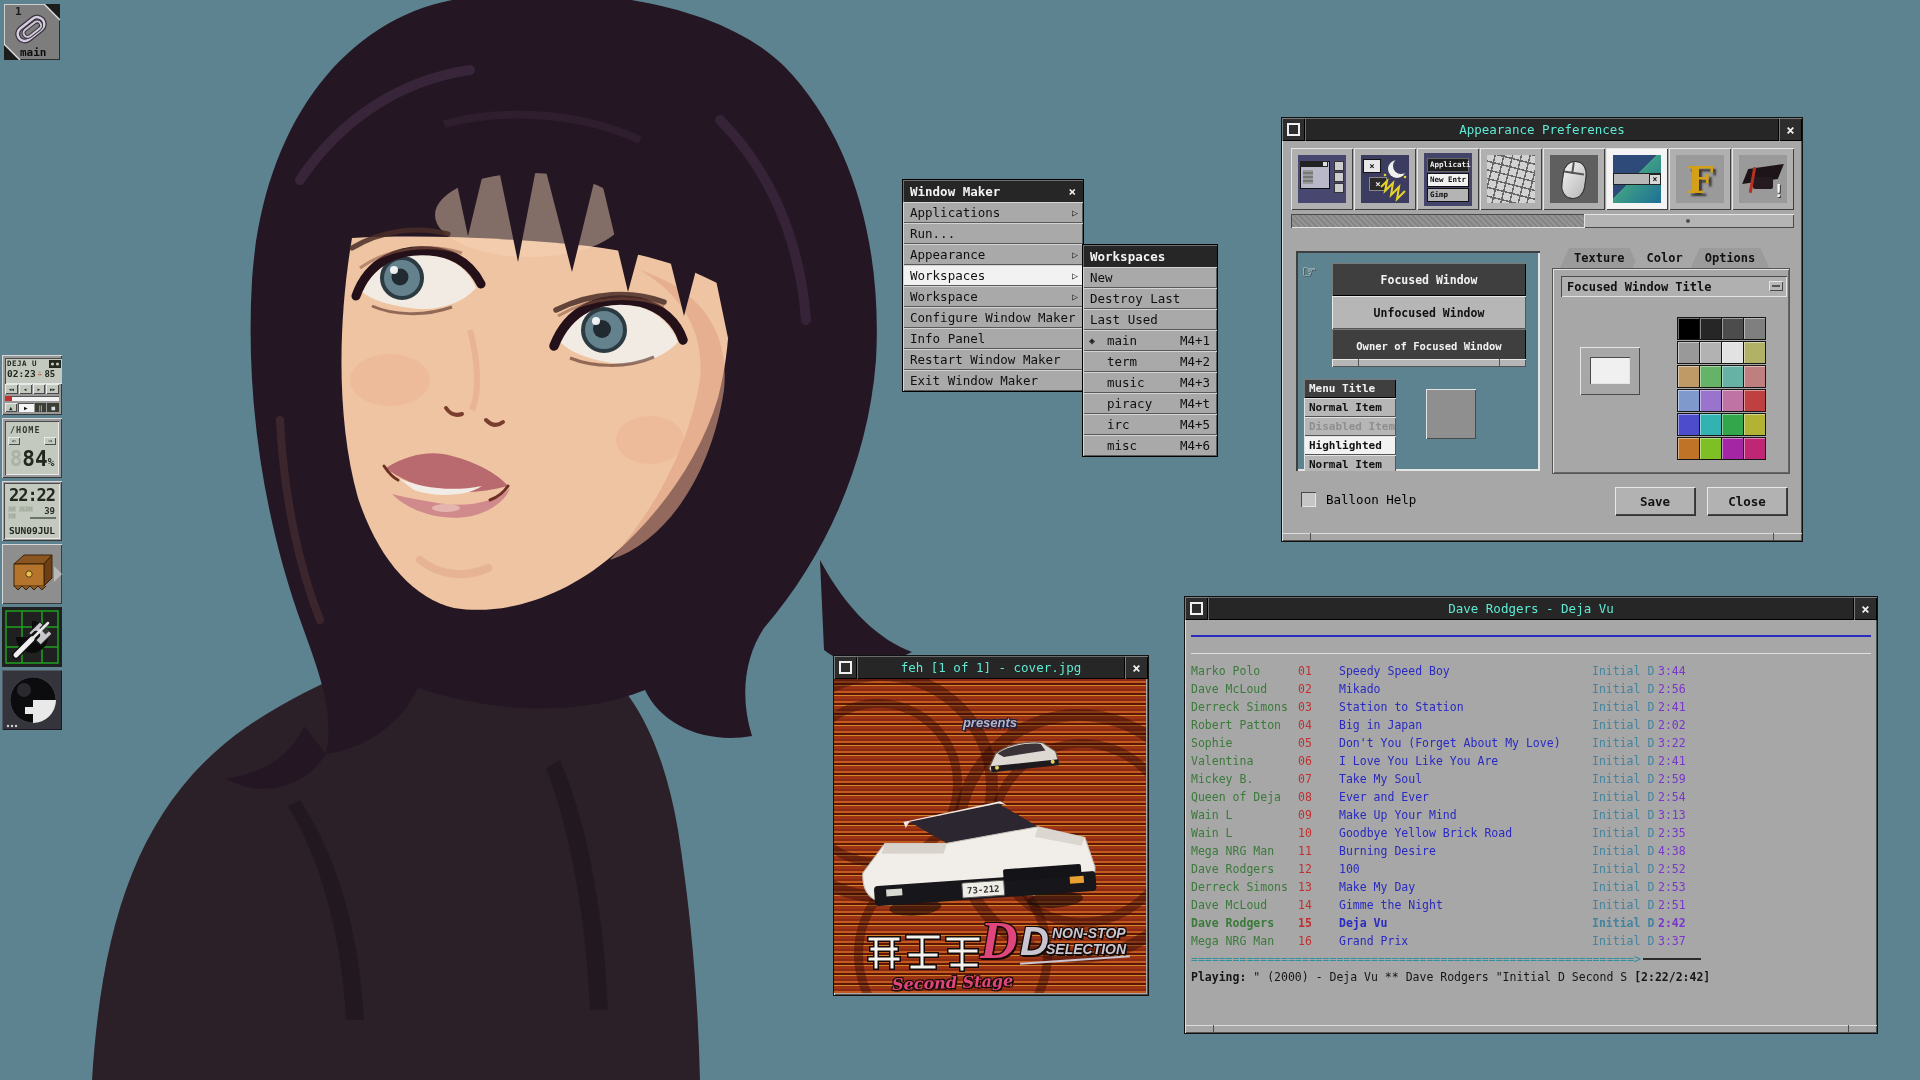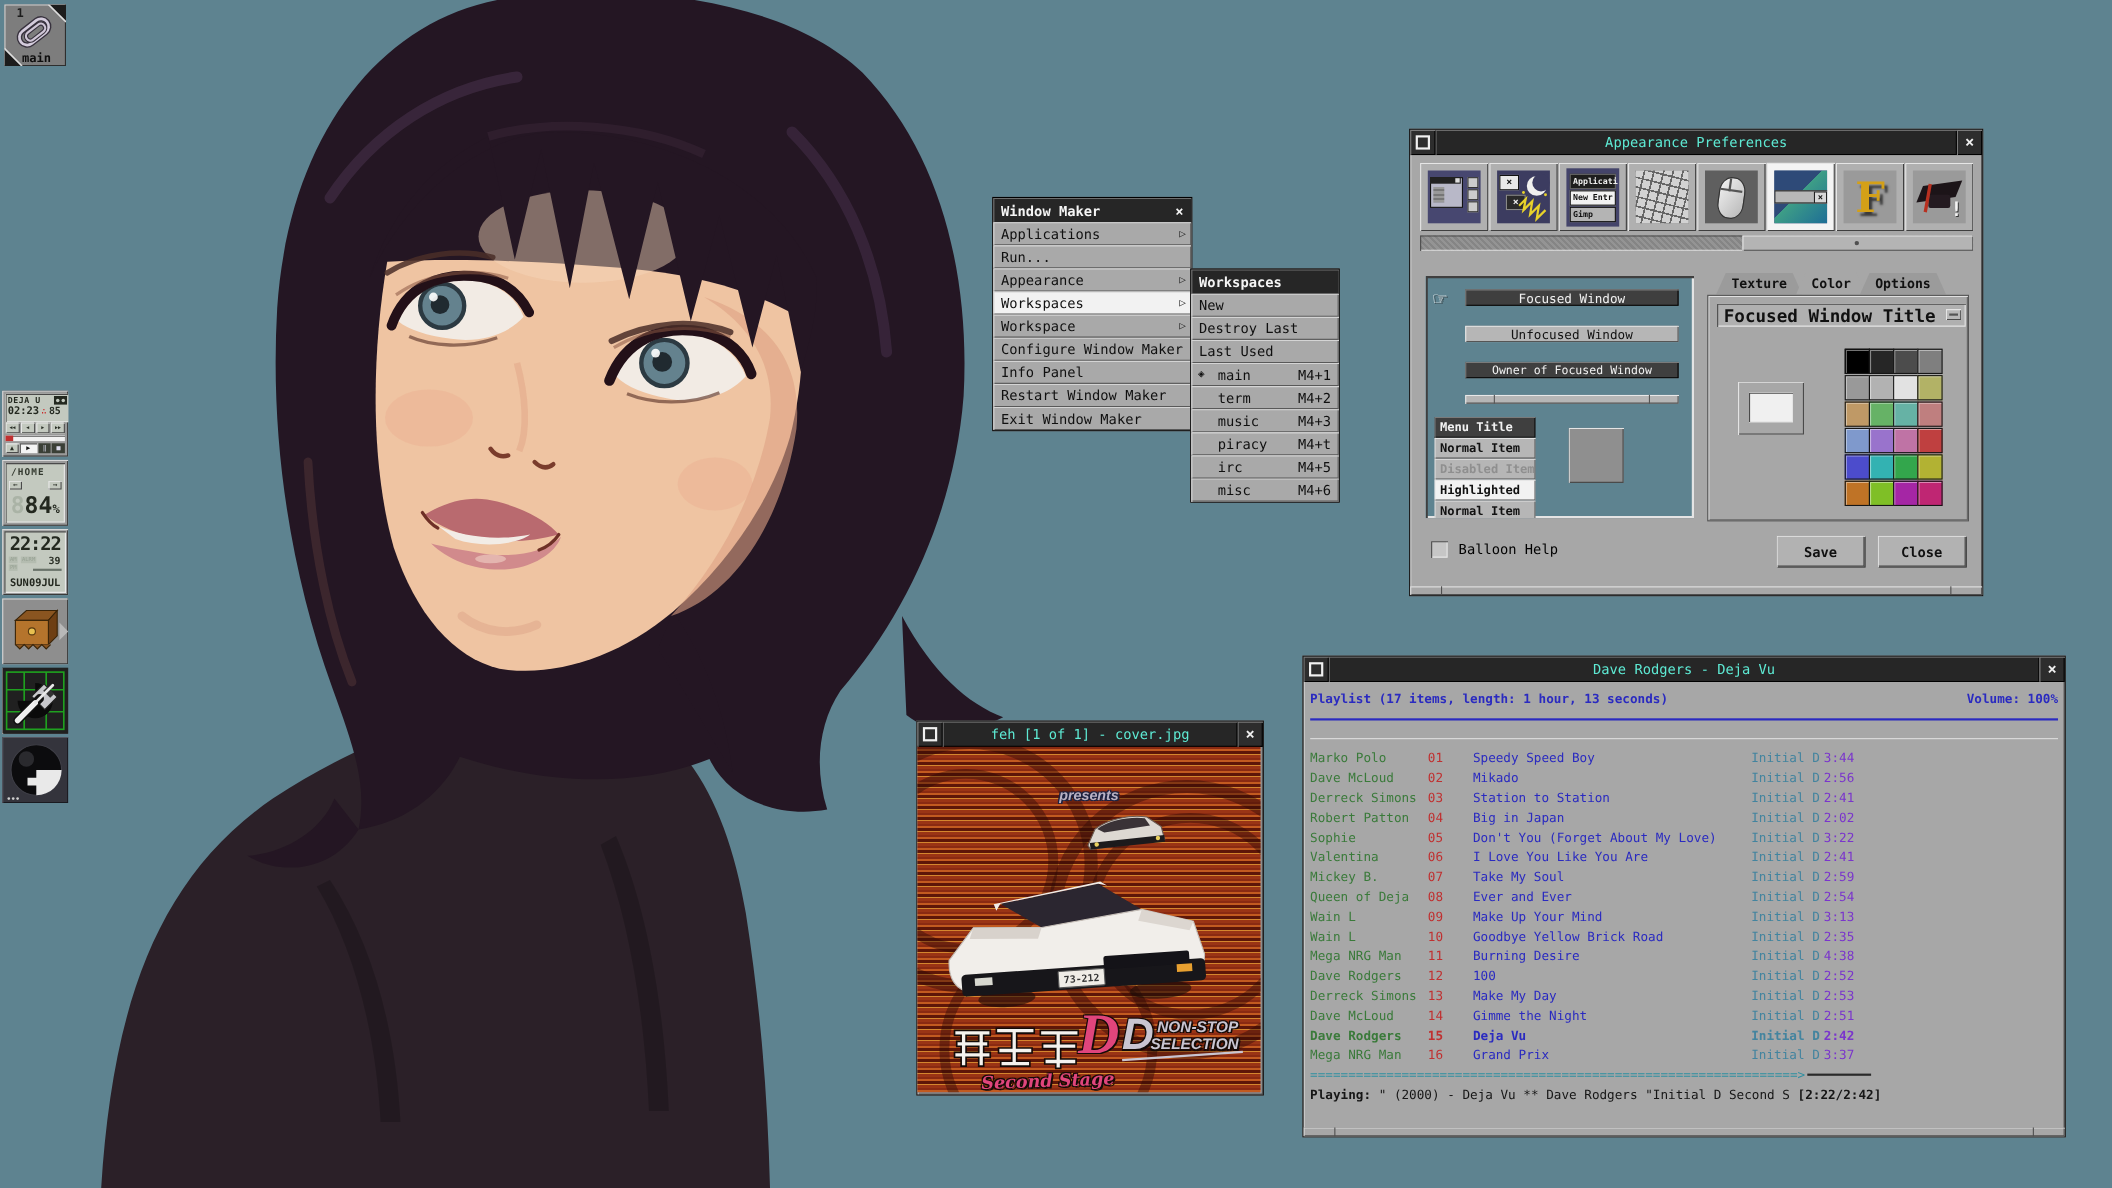--- a/index.html
+++ b/index.html
@@ -39,21 +39,21 @@
   .menu-item.ws{padding-left:24px}
   .menu-item .dia{position:absolute;left:6px;font-size:10px}
   
   .tbi{width:62px;height:62px;background:#b0b0b0;flex:none;cursor:pointer;position:relative;
        box-shadow:inset 1px 1px 0 #e6e6e6,inset -1px -1px 0 #3f3f3f;
        display:flex;align-items:center;justify-content:center;margin-right:1px}
   .tbi.sel{background:#f4f4f4}
   .art{width:48px;height:48px;position:relative;overflow:hidden}
   .previewbox{position:absolute;background:#5e8390;
               box-shadow:inset 2px 2px 0 #3f3f3f,inset -2px -2px 0 #e4e4e4}
-  .pv-bar{position:absolute;left:36px;width:194px;height:15px;font-size:11.5px;font-weight:normal;
+  .pv-bar{position:absolute;left:36px;width:194px;height:33px;font-size:11.5px;font-weight:bold;
           display:flex;align-items:center;justify-content:center;white-space:nowrap}
   .pv-dark{background:#3f3f3f;color:#f2f2f2;box-shadow:inset 1px 1px 0 #7a7a7a,inset -1px -1px 0 #000}
   .pv-light{background:#b6b6b6;color:#111;box-shadow:inset 1px 1px 0 #e8e8e8,inset -1px -1px 0 #555}
   .pv-menu-item{height:19px;font-size:11px;font-weight:bold;display:flex;align-items:center;
                 padding:0 5px;background:#b6b6b6;color:#111;white-space:nowrap;
                 box-shadow:inset 1px 1px 0 #e2e2e2,inset -1px -1px 0 #555}
   .tab{height:20px;padding:0 14px;font-size:12px;font-weight:bold;color:#111;cursor:pointer;
        display:flex;align-items:center;background:#9b9b9b;
        clip-path:polygon(9px 0,calc(100% - 9px) 0,100% 100%,0 100%)}
   .tab.active{background:#a7a7a7}
@@ -484,22 +484,22 @@
       </div>
     <div class="tab active" style="margin-left:-6px">
         <span>Color</span>
       </div>
     <div class="tab" style="margin-left:-6px">
         <span>Options</span>
       </div>
   </div>
   <div class="abs" style="left:270px;top:150px;width:236px;height:204px;background:#a7a7a7;border:1px solid #555;
               box-shadow:inset 1px 1px 0 #e0e0e0,inset -1px -1px 0 #666">
-    <div class="abs sunken" style="left:8px;top:7px;width:220px;height:21px;background:#b0b0b0;display:flex;align-items:flex-end;padding-left:6px;
-                font-size:16px;font-weight:bold;color:#111">
+    <div class="abs sunken" style="left:8px;top:7px;width:220px;height:21px;background:#b0b0b0;display:flex;align-items:center;padding-left:6px;
+                font-size:12px;font-weight:bold;color:#111">
       <span>Focused Window Title</span>
       <div class="abs raised" style="right:4px;top:5px;width:14px;height:10px;background:#b8b8b8">
         <div class="abs" style="left:3px;top:4px;width:8px;height:2px;background:#555"></div>
       </div>
     </div>
     <div class="abs raised" style="left:27px;top:78px;width:60px;height:48px;background:#a7a7a7">
       <div class="abs sunken" style="left:10px;top:10px;width:40px;height:27px;background:#f0f0f0"></div>
     </div>
     <div class="abs" id="palette" style="left:124px;top:48px;width:88px;display:grid;grid-template-columns:repeat(4,21px);gap:1px">
         <div class="swatch" style="background: rgb(0, 0, 0);"></div>
@@ -621,24 +621,20 @@
   <div class="titlebar">
     <div class="tb-btn">
         <span class="minisq"></span>
       </div>
     <div class="tb-title">Dave Rodgers - Deja Vu</div>
     <div class="tb-btn">
         <span>×</span>
       </div>
   </div>
   <div class="abs" style="left:6px;top:29px;right:6px;bottom:14px;overflow:hidden">
-    <div class="pl-line" style="font-weight:bold;color:#2a2ac0;position:relative">
-      <span>Playlist (17 items, length: 1 hour, 13 seconds)</span>
-      <span class="abs" style="right:0;color:#2a2ac0">Volume: 100%</span>
-    </div>
     <div class="pl-line">
         <div style="width:100%;height:0;border-bottom:2px solid #2a2ac0;margin-top:9px"></div>
       </div>
     <div class="pl-line">
         <div style="width:100%;height:0;border-bottom:1px solid #dedede;margin-top:9px"></div>
       </div>
     <div id="track-list">
         <div class="pl-line">
           <span class="c-art">Marko Polo</span>
           <span class="c-num">01</span>

